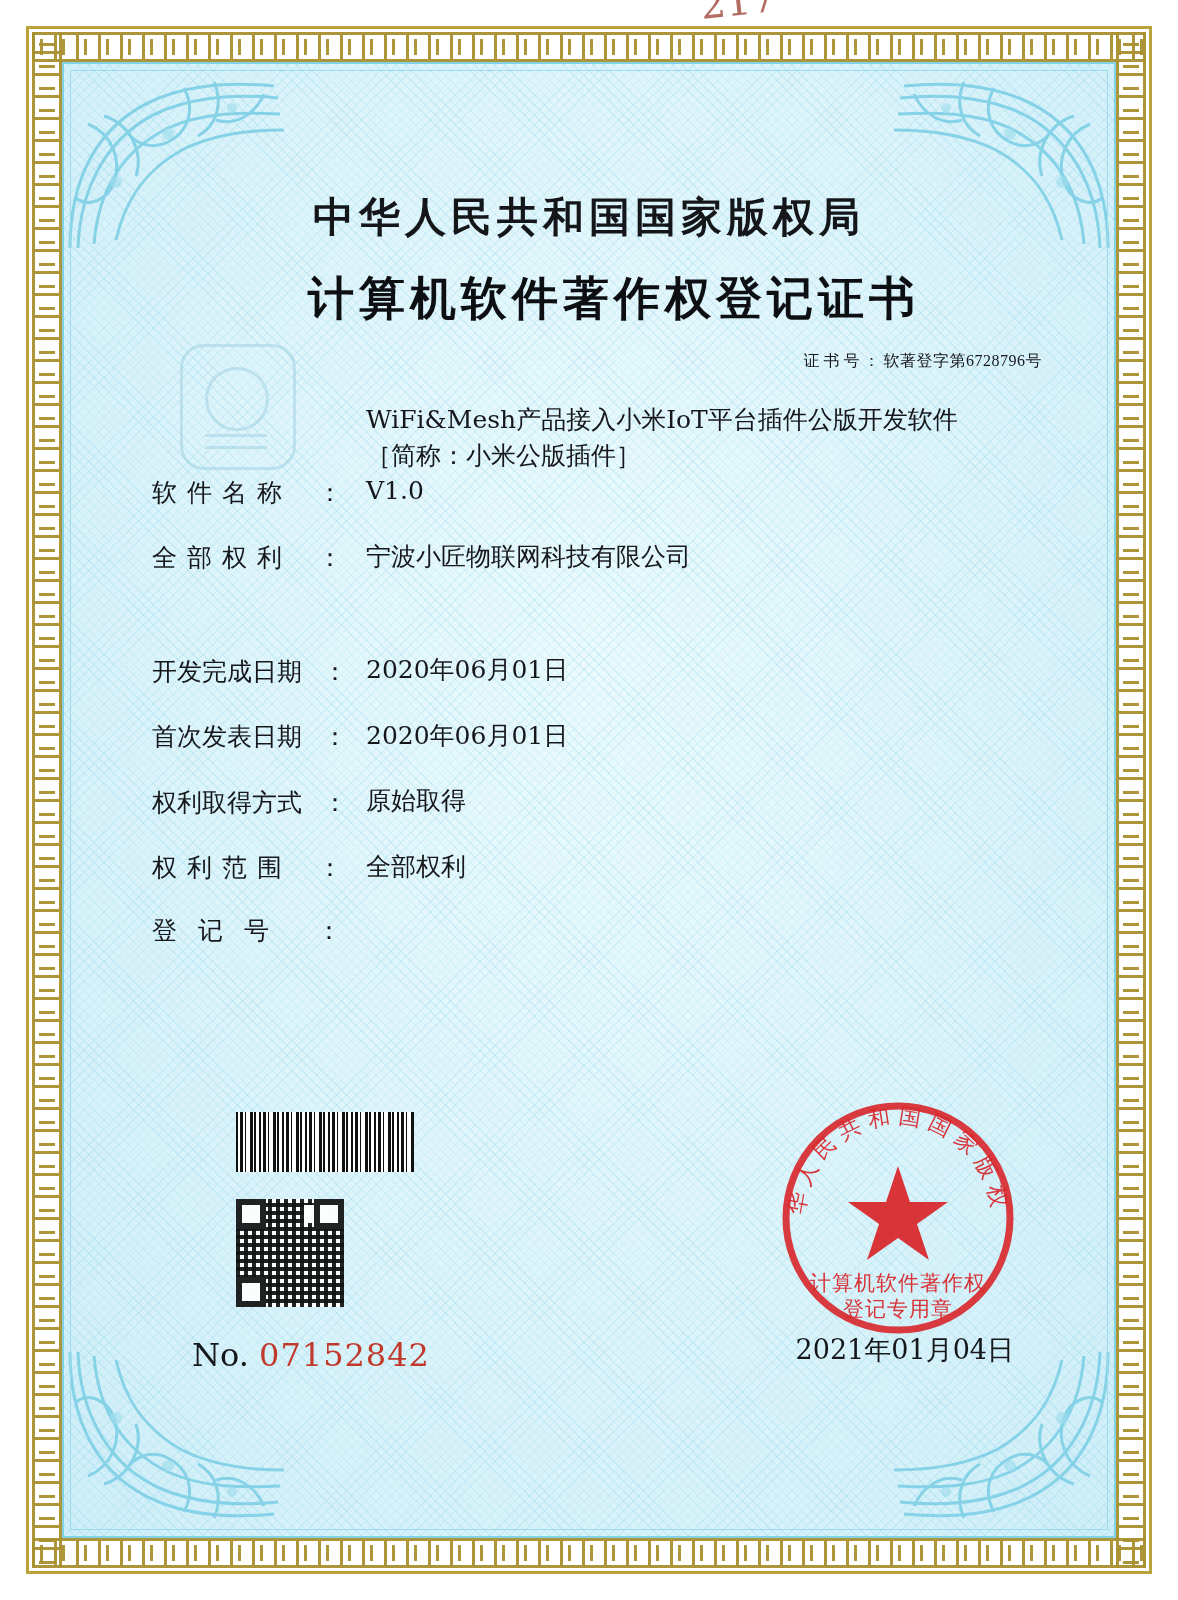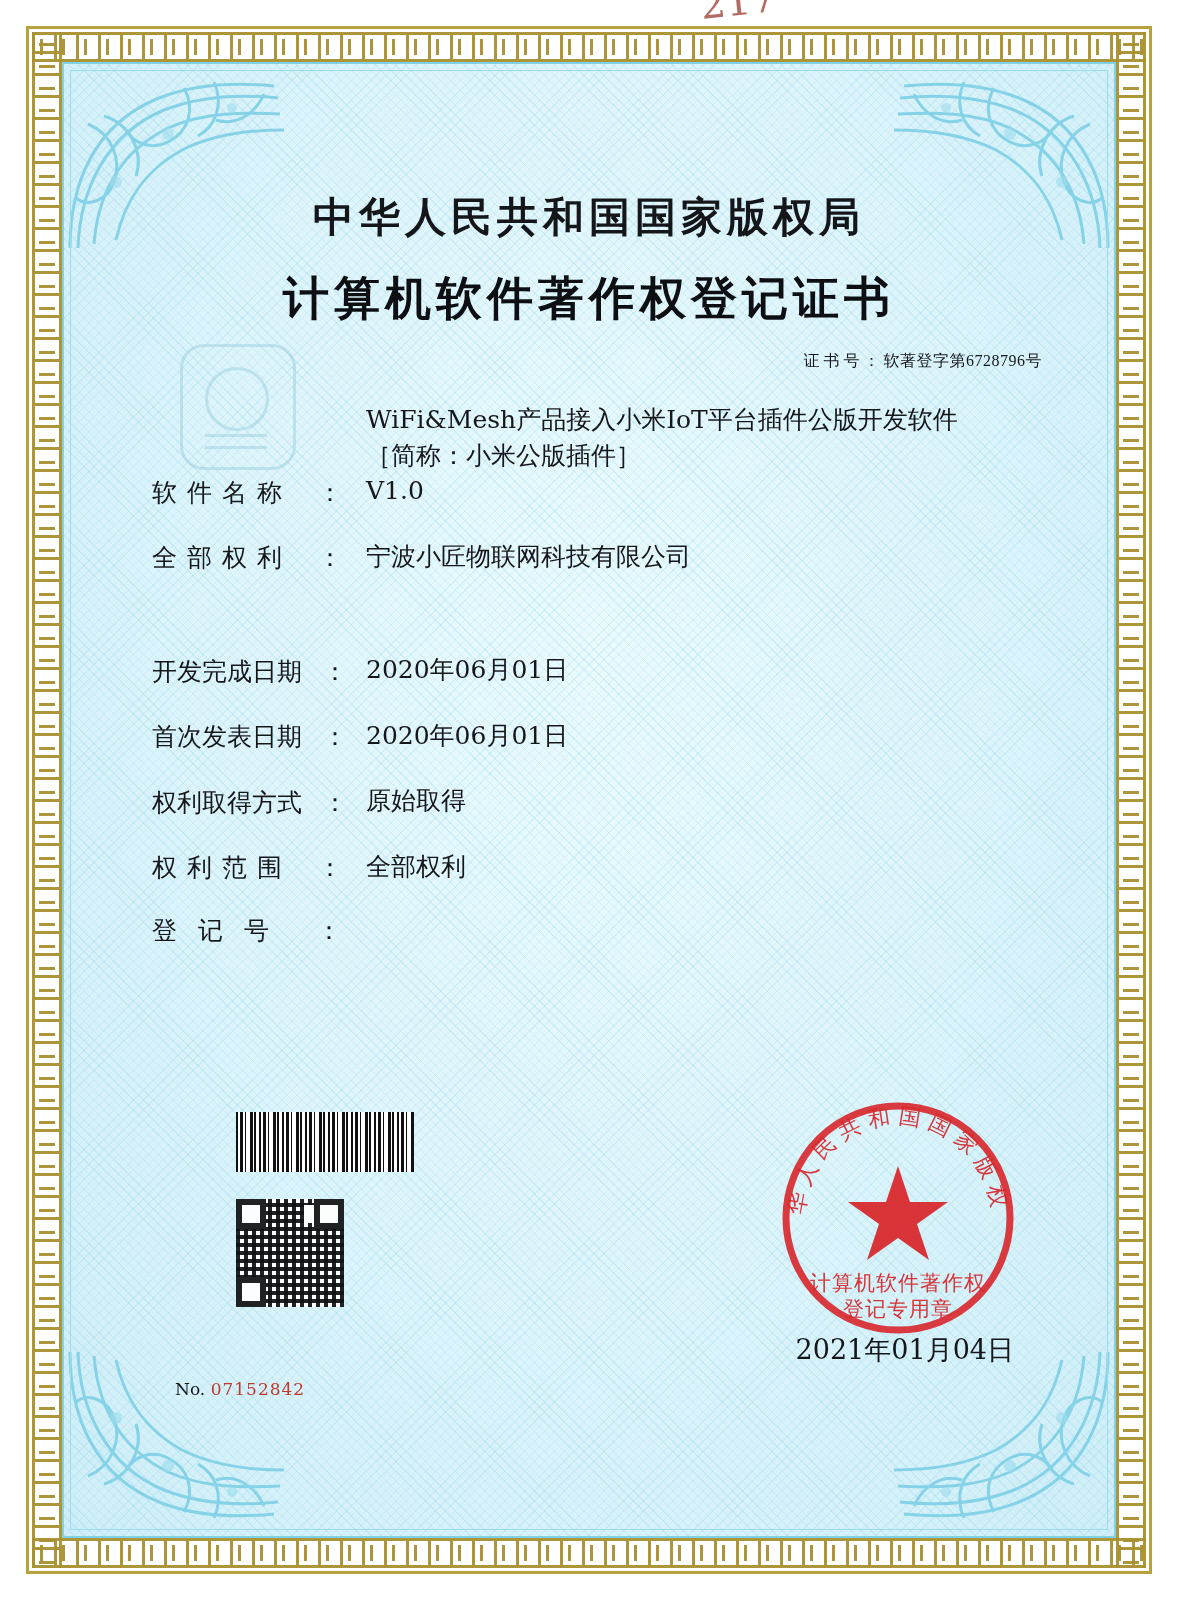--- a/index.html
+++ b/index.html
@@ -170,20 +170,21 @@
   .title-main {
     position: absolute;
     top: 204px;
     width: 100%;
     text-align: center;
     font-size: 46px;
     letter-spacing: 5px;
     font-weight: bold;
     color: #0d0f12;
     font-family: "DejaVu Serif", "Liberation Serif", serif;
+    padding-left: 25px;
   }
   .cert-no {
     position: absolute;
     top: 287px;
     right: 72px;
     font-size: 16px;
     color: #16181c;
     letter-spacing: 0.5px;
     font-family: Liberation Serif, serif;
   }
@@ -276,26 +277,25 @@
     position: absolute;
     right: 0; top: 0;
     width: 30px; height: 30px;
     border: 6px solid #111;
     background: #fff;
     box-sizing: border-box;
   }
 
   .serial {
     position: absolute;
-    left: 111px;
+    left: 128px;
     top: 1272px;
-    font-size: 17px;
+    font-size: 32px;
     color: #15171b;
     font-family: "DejaVu Serif", "Liberation Serif", serif;
-    margin-top: 43px;
   }
   .serial .num { color: #c0392b; letter-spacing: 1px; }
 
   .issue-date {
     position: absolute;
     right: 100px;
     top: 1268px;
     font-size: 27px;
     color: #15171b;
     font-family: "DejaVu Serif", "Liberation Serif", serif;

